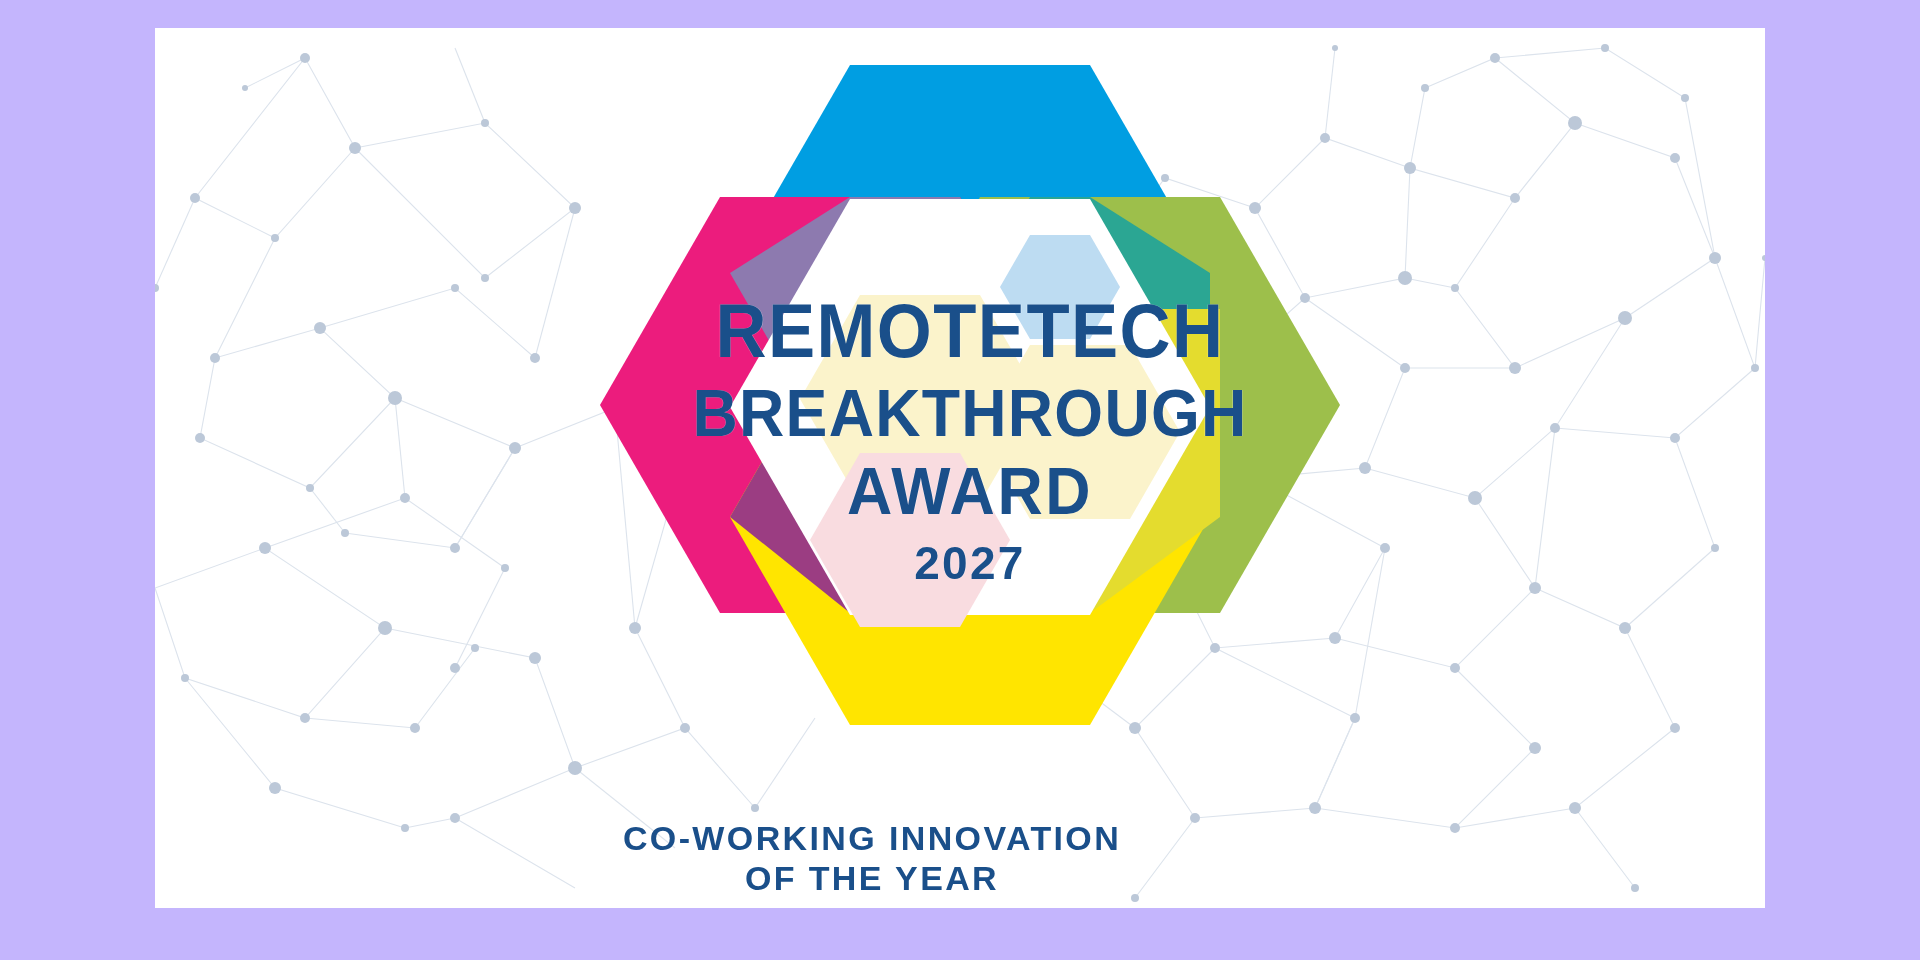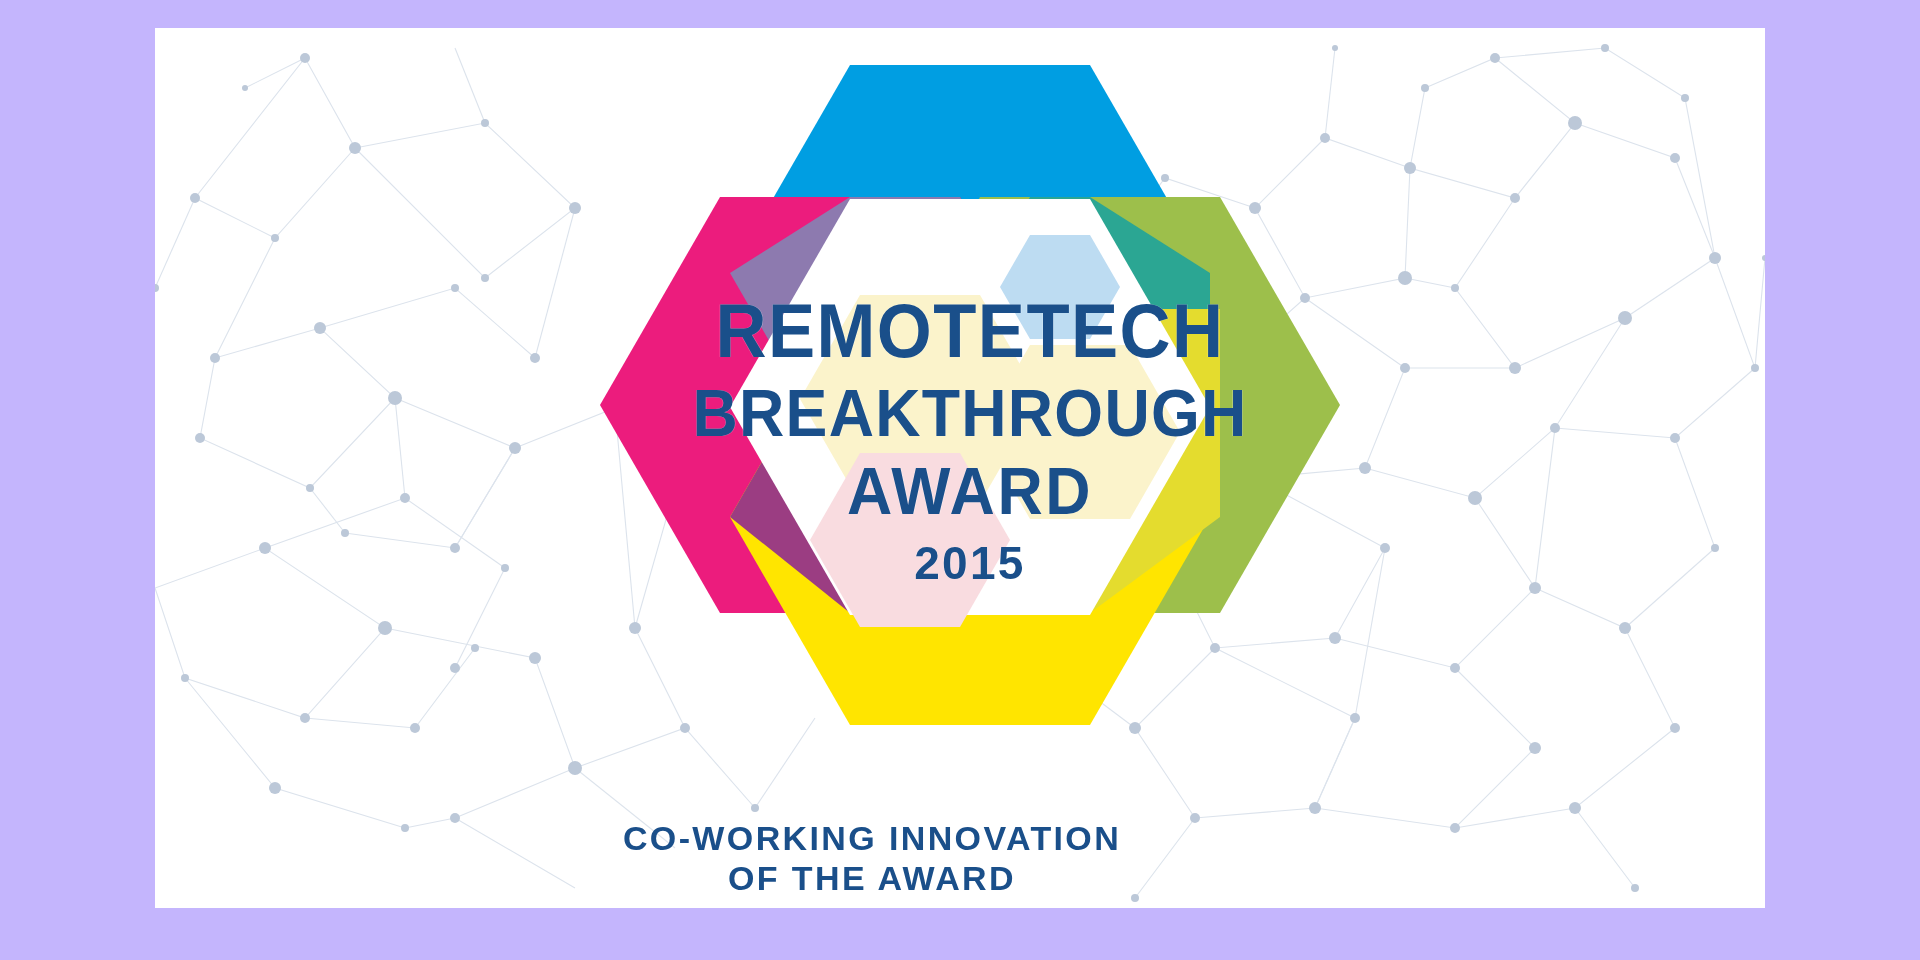--- a/index.html
+++ b/index.html
@@ -301,21 +301,21 @@
       <polygon points="300,240 420,240 480,344 420,448 300,448 240,344" fill="#FBF3CB"></polygon>
       <polygon points="470,290 570,290 620,377 570,464 470,464 420,377" fill="#FBF3CB"></polygon>
       <polygon points="300,398 400,398 450,485 400,572 300,572 250,485" fill="#F9DCE0"></polygon>
     </svg>
   </div>
 
   <div id="logo-text">
     <div class="lt-line" id="line-remotetech">REMOTETECH</div>
     <div class="lt-line" id="line-breakthrough">BREAKTHROUGH</div>
     <div class="lt-line" id="line-award">AWARD</div>
-    <div class="lt-line" id="line-year">2015</div>
+    <div class="lt-line" id="line-year">2027</div>
   </div>
 
   <div id="caption">
     <div>CO-WORKING INNOVATION</div>
-    <div>OF THE AWARD</div>
+    <div>OF THE YEAR</div>
   </div>
 
 </div>
 
 </body></html>

